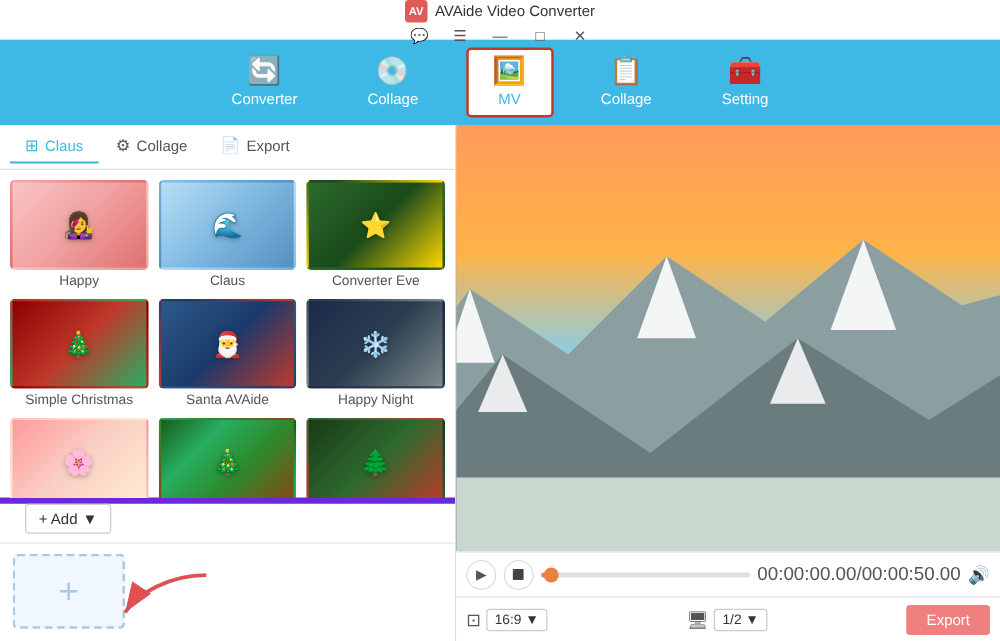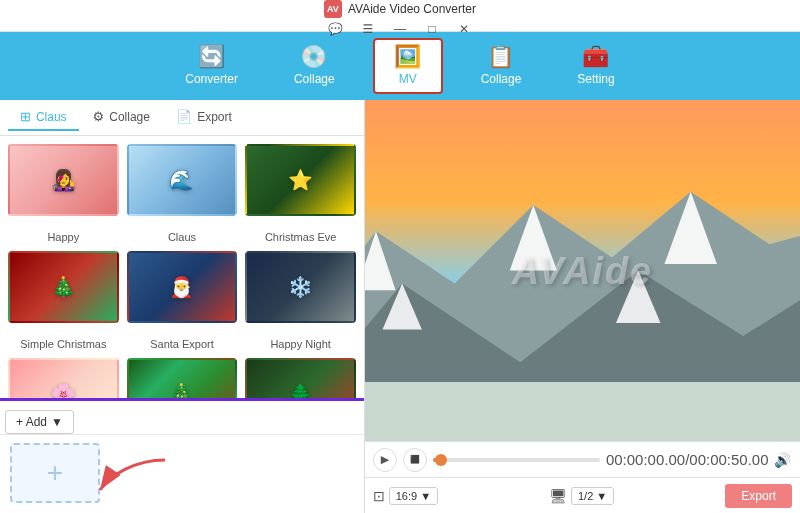--- a/index.html
+++ b/index.html
@@ -162,21 +162,21 @@
       width: 100%;
       height: 72px;
       border-radius: 4px;
       overflow: hidden;
       position: relative;
       border: 2px solid transparent;
     }
     .theme-name {
       font-size: 11px;
       color: #555;
-      margin-top: 15px;
+      margin-top: 3px;
       text-align: right;
     }
 
     
     .theme-happy { background: linear-gradient(135deg, #f9c5c5 0%, #f0a0a0 50%, #e07070 100%); }
     .theme-simple { background: linear-gradient(135deg, #b8dff5 0%, #7fb8e0 50%, #5590c0 100%); }
     .theme-christmas-eve { background: linear-gradient(135deg, #2d6a2d 0%, #1a4a1a 50%, #ffd700 100%); }
     .theme-merry-christmas { background: linear-gradient(135deg, #8b0000 0%, #c0392b 50%, #27ae60 100%); }
     .theme-santa-claus { background: linear-gradient(135deg, #2d5a8b 0%, #1a3a6b 50%, #c0392b 100%); }
     .theme-snowy-night { background: linear-gradient(135deg, #1a2a4a 0%, #2c3e50 50%, #7f8c8d 100%); }
@@ -189,24 +189,24 @@
       position: absolute;
       inset: 0;
       display: flex;
       align-items: center;
       justify-content: center;
     }
 
     
     .add-bar {
       height: 36px;
-      border-top: 3px solid #6d28d9;
-      display: flex;
-      align-items: flex-end;
-      padding: 0 5px;
+      border-top: 5px solid #6d28d9;
+      display: flex;
+      align-items: flex-start;
+      padding: 0 20px;
     }
     .add-button {
       display: flex;
       align-items: center;
       gap: 4px;
       padding: 4px 10px;
       border: 1px solid #ccc;
       border-radius: 3px;
       cursor: pointer;
       background: white;
@@ -485,37 +485,37 @@
             </div>
           </div>
           <span class="theme-name">Claus</span>
         </div>
         <div class="theme-item">
           <div class="theme-thumbnail theme-christmas-eve">
             <div class="thumb-overlay">
               <span class="thumb-people">⭐</span>
             </div>
           </div>
-          <span class="theme-name">Christmas Eve</span>
+          <span class="theme-name">Converter Eve</span>
         </div>
         <div class="theme-item">
           <div class="theme-thumbnail theme-merry-christmas">
             <div class="thumb-overlay">
               <span class="thumb-people">🎄</span>
             </div>
           </div>
           <span class="theme-name">Simple Christmas</span>
         </div>
         <div class="theme-item">
           <div class="theme-thumbnail theme-santa-claus">
             <div class="thumb-overlay">
               <span class="thumb-people">🎅</span>
             </div>
           </div>
-          <span class="theme-name">Santa Export</span>
+          <span class="theme-name">Santa AVAide</span>
         </div>
         <div class="theme-item">
           <div class="theme-thumbnail theme-snowy-night">
             <div class="thumb-overlay">
               <span class="thumb-people">❄️</span>
             </div>
           </div>
           <span class="theme-name">Happy Night</span>
         </div>
         <div class="theme-item">
@@ -599,21 +599,20 @@
           <polygon points="300,70 280,125 320,125" fill="white" opacity="0.9"></polygon>
 
           <polygon points="-20,260 80,140 170,200 260,130 340,180 435,120 435,260" fill="#6b7c7e"></polygon>
 
           <polygon points="80,140 65,175 95,175" fill="white" opacity="0.85"></polygon>
           <polygon points="260,130 243,170 277,170" fill="white" opacity="0.85"></polygon>
           <polygon points="435,120 418,155 435,155" fill="white" opacity="0.85"></polygon>
 
           <rect x="0" y="215" width="435" height="45" fill="#c8d8cf"></rect>
         </svg>
-        <div class="preview-watermark">AVAide</div>
       </div>
     </div>
 
     <div class="playback-controls">
       <button class="ctrl-btn">▶</button>
       <button class="ctrl-btn" style="font-size:8px;">⬛</button>
       <div class="progress-bar">
         <div class="progress-fill"></div>
         <div class="progress-dot"></div>
       </div>

